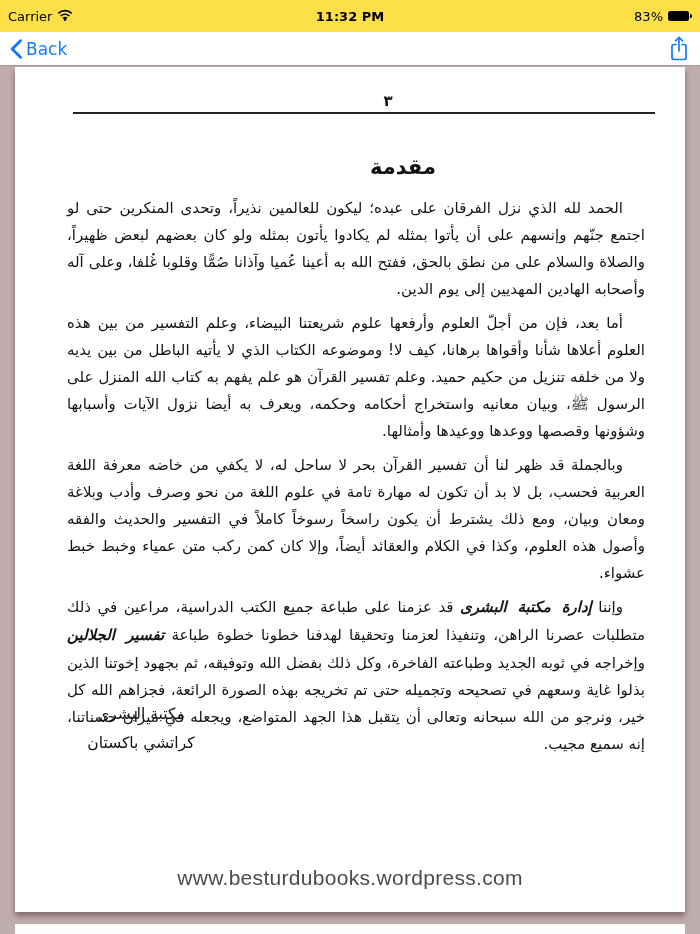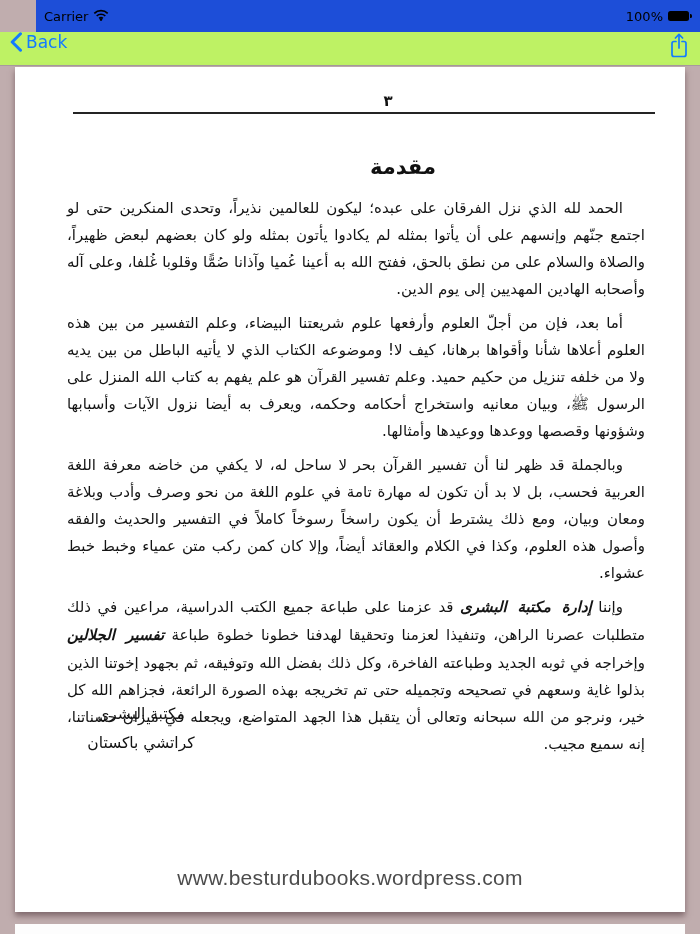--- a/index.html
+++ b/index.html
@@ -7,37 +7,37 @@
   body {
     width: 700px; height: 934px;
     background: #c0adae;
     font-family: "DejaVu Sans", sans-serif;
     overflow: hidden;
     -webkit-font-smoothing: antialiased;
   }
 
   
   .status-bar {
-    height: 24px; background: #1d4ed8;
+    height: 24px; background: #fde047;
     display: flex; align-items: center; justify-content: space-between;
-    padding: 16px 8px; font-size: 13px; color: #000; position: relative; margin-left: 36px;
+    padding: 16px 8px; font-size: 13px; color: #000; position: relative;
   }
   .sb-left, .sb-right { display: flex; align-items: center; gap: 5px; z-index: 2; }
   .sb-time {
     position: absolute; left: 0; right: 0; text-align: center;
     font-weight: bold; font-size: 13px;
   }
   .battery { display: flex; align-items: center; }
   .battery-body { width: 21px; height: 10px; background: #000; border-radius: 2.5px; }
   .battery-nub { width: 2px; height: 4px; background: #000; border-radius: 0 1.5px 1.5px 0; margin-left: 1px; }
 
   
   .nav-bar {
-    height: 34px; background: #bef264; border-bottom: 1px solid #a89b9d;
-    display: flex; align-items: flex-start; padding: 0 10px; position: relative;
+    height: 34px; background: #ffffff; border-bottom: 1px solid #a89b9d;
+    display: flex; align-items: center; padding: 0 10px; position: relative;
   }
   .back-button {
     display: flex; align-items: center; gap: 4px;
     color: #127bff; font-size: 17px; cursor: pointer; z-index: 2;
   }
   .nav-title {
     position: absolute; left: 0; right: 0; text-align: center;
     font-size: 17px; font-weight: bold; color: #000;
   }
   .share-button { margin-left: auto; cursor: pointer; z-index: 2; display: flex; }
@@ -97,22 +97,23 @@
       <span>Carrier</span>
       <span>
         <svg width="16" height="12" viewBox="0 0 16 12">
           <path d="M1.3 4.3 A 9.6 9.6 0 0 1 14.7 4.3" stroke="#000" stroke-width="1.7" fill="none"></path>
           <path d="M3.7 7 A 6.2 6.2 0 0 1 12.3 7" stroke="#000" stroke-width="1.7" fill="none"></path>
           <path d="M6.1 9.4 A 2.8 2.8 0 0 1 9.9 9.4" stroke="#000" stroke-width="1.7" fill="none"></path>
           <circle cx="8" cy="10.6" r="1.3" fill="#000"></circle>
         </svg>
       </span>
     </div>
+    <div class="sb-time">11:32 PM</div>
     <div class="sb-right">
-      <span>100%</span>
+      <span>83%</span>
       <span class="battery">
         <span class="battery-body"></span>
           <span class="battery-nub"></span>
       </span>
     </div>
   </div>
 
   <div class="nav-bar">
     <div class="back-button">
       <span style="display:flex;">

